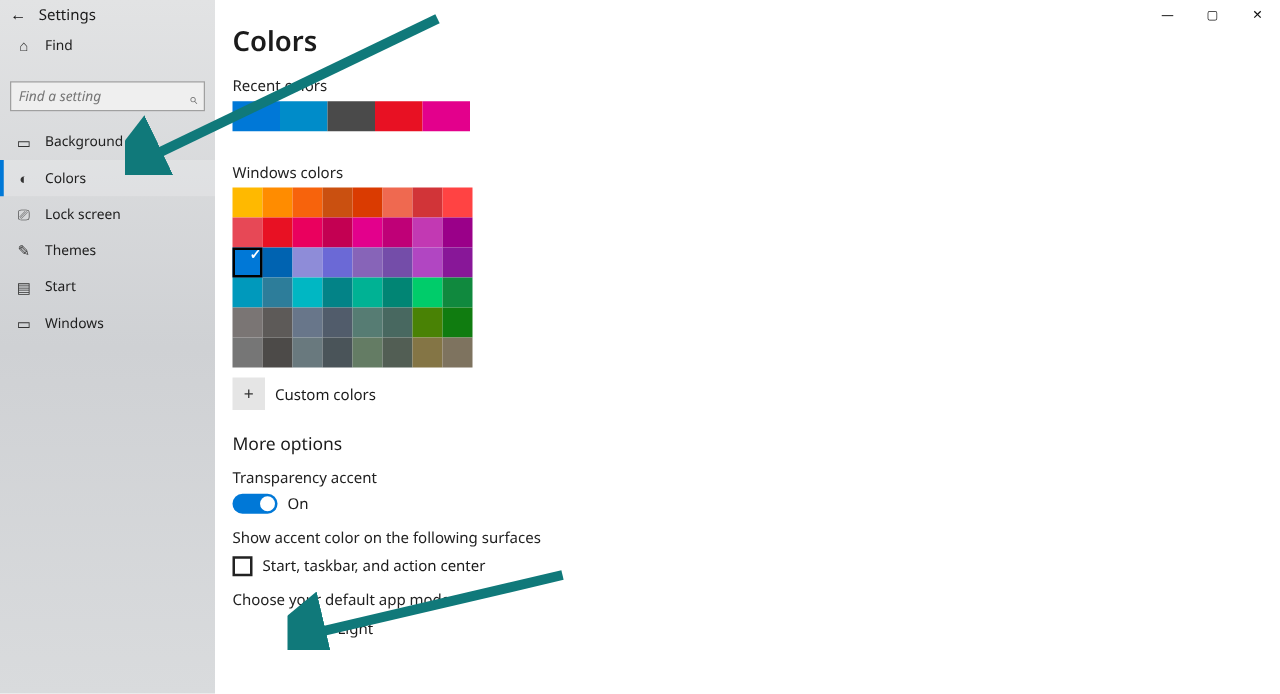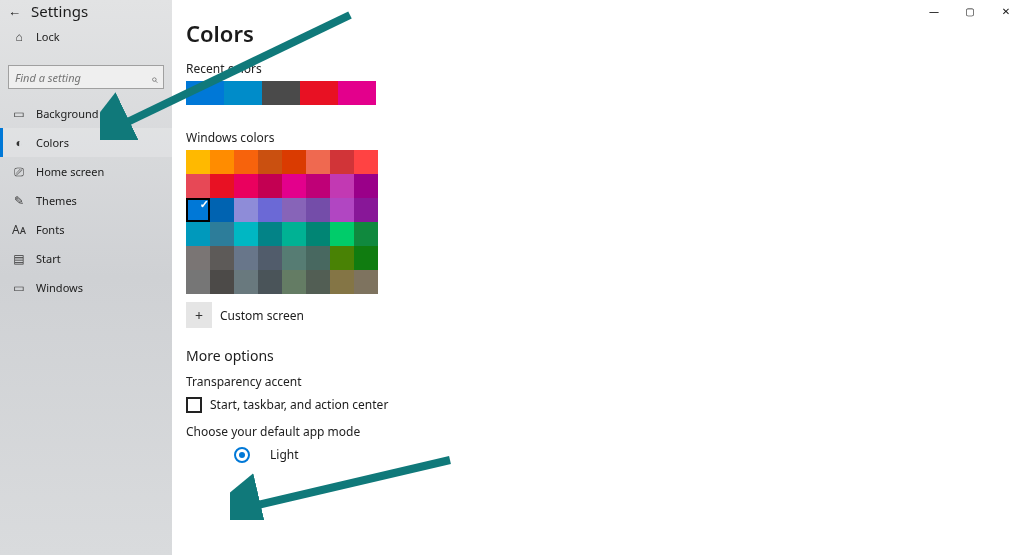--- a/index.html
+++ b/index.html
@@ -1,21 +1,21 @@
 <!DOCTYPE html>
 <html><head>
 <meta charset="utf-8">
 <style>
   * { box-sizing: border-box; margin:0; padding:0; font-family: "Segoe UI", system-ui, sans-serif; }
   body { width:1024px; height:555px; background:#fff; overflow:hidden; font-size:12px; color:#1b1b1b; position:relative;}
   .window { display:flex; height:100%; }
   .sidebar { width:172px; background:linear-gradient(180deg,#e2e3e4 0%, #cfd1d4 50%, #d9dbdd 100%); display:flex; flex-direction:column; }
   .titlebar { height:22px; display:flex; align-items:center; padding-left:8px; gap:10px;}
   .back { font-size:13px; color:#111;}
-  .wintitle { font-size:15px; }
+  .wintitle { font-size:12px; }
   .home-row, .nav-item { display:flex; align-items:center; gap:10px; padding:6px 12px; font-size:11px; color:#202020; cursor:default;}
   .nav-item.selected { border-left:3px solid #0078d7; padding-left:9px; background:rgba(255,255,255,0.2);}
   .searchwrap { margin:4px 8px 10px 8px; }
   .search { width:100%; height:24px; font-size:11px; padding:0 24px 0 6px; border:1px solid #a0a0a0; background:#efefef; font-style:italic; color:#666;}
   .search-inner{ position:relative;margin-top:10px;}
   .search-icon{ position:absolute; right:6px; top:5px; font-size:12px; color:#666; transform:scaleX(-1);}
   .section-title { font-weight:600; font-size:12px; padding:4px 12px 8px 12px;}
   .navlist { display:flex; flex-direction:column; gap:0;}
   .ic { width:14px; display:inline-block; text-align:center; font-size:12px; color:#333;}
   .content { flex:1; padding:18px 0 0 14px; position:relative; overflow:hidden;}
@@ -47,48 +47,44 @@
 <body>
 
 <div class="window">
   <div class="sidebar">
     <div class="titlebar">
       <span class="back">←</span>
       <span class="wintitle">Settings</span>
     </div>
     <div class="home-row">
       <span class="ic">⌂</span>
-      <span>Lock</span>
+      <span>Find</span>
     </div>
     <div class="searchwrap">
       <div class="search-inner">
         <input class="search" placeholder="Find a setting" style="">
         <span class="search-icon">⌕</span>
       </div>
     </div>
     <div class="navlist">
         <div class="nav-item">
           <span class="ic">▭</span>
           <span>Background</span>
         </div>
         <div class="nav-item selected">
           <span class="ic">◐</span>
           <span>Colors</span>
         </div>
         <div class="nav-item">
           <span class="ic">⎚</span>
-          <span>Home screen</span>
+          <span>Lock screen</span>
         </div>
         <div class="nav-item">
           <span class="ic">✎</span>
           <span>Themes</span>
-        </div>
-        <div class="nav-item">
-          <span class="ic">Aᴀ</span>
-          <span>Fonts</span>
         </div>
         <div class="nav-item">
           <span class="ic">▤</span>
           <span>Start</span>
         </div>
         <div class="nav-item">
           <span class="ic">▭</span>
           <span>Windows</span>
         </div>
       </div>
@@ -153,26 +149,31 @@
         <div class="sw" style="background: rgb(105, 121, 126);"></div>
         <div class="sw" style="background: rgb(74, 84, 89);"></div>
         <div class="sw" style="background: rgb(100, 124, 100);"></div>
         <div class="sw" style="background: rgb(82, 94, 84);"></div>
         <div class="sw" style="background: rgb(132, 117, 69);"></div>
         <div class="sw" style="background: rgb(126, 115, 95);"></div>
       </div>
 
     <div class="custom">
       <div class="plusbox">+</div>
-      <span>Custom screen</span>
+      <span>Custom colors</span>
     </div>
 
     <div class="more">More options</div>
     <div class="subhead">Transparency accent</div>
-
+    <div class="toggle-row">
+      <div class="toggle"></div>
+      <span>On</span>
+    </div>
+
+    <div class="subhead" style="margin-top:8px;">Show accent color on the following surfaces</div>
     <div class="chk-row">
       <div class="chk"></div>
       <span>Start, taskbar, and action center</span>
     </div>
 
     <div class="subhead" style="margin-top:10px;">Choose your default app mode</div>
     <div class="radio-row">
       <div class="radio sel"></div>
       <span>Light</span>
     </div>

